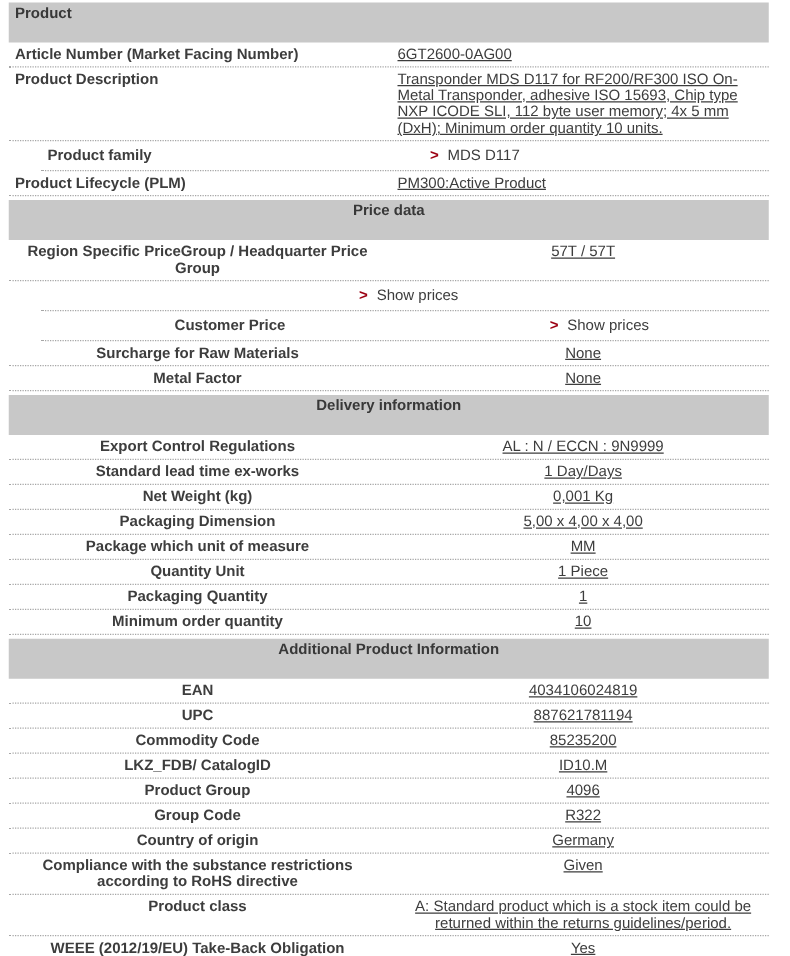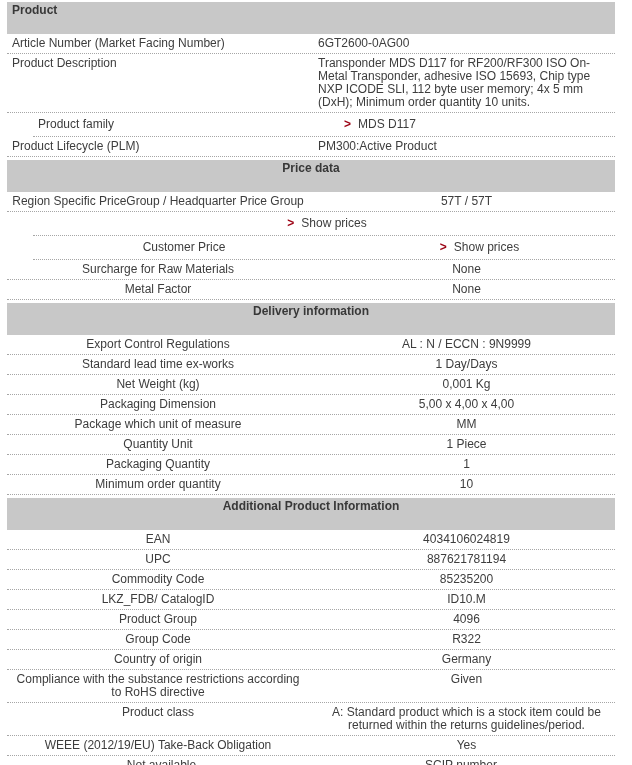--- a/index.html
+++ b/index.html
@@ -34,24 +34,26 @@
     display: flex;
     align-items: flex-start;
     border-bottom: 1px dotted var(--divider);
     padding: 2px 0 3px 0;
     min-height: 18px;
   }
   .row.link-row { padding: 4px 0 5px 0; margin-left: 26px; }
   .cell.label {
     flex: 0 0 305px;
     padding: 1px 8px 0 5px;
+    font-weight: bold;
   }
   .cell.value {
     flex: 1;
     padding: 1px 0 0 6px;
+    text-decoration: underline;
   }
   .link {
     color: var(--text);
     text-decoration: none;
     cursor: pointer;
     display: inline-flex;
     align-items: baseline;
   }
   .chev {
     color: var(--accent-red);

